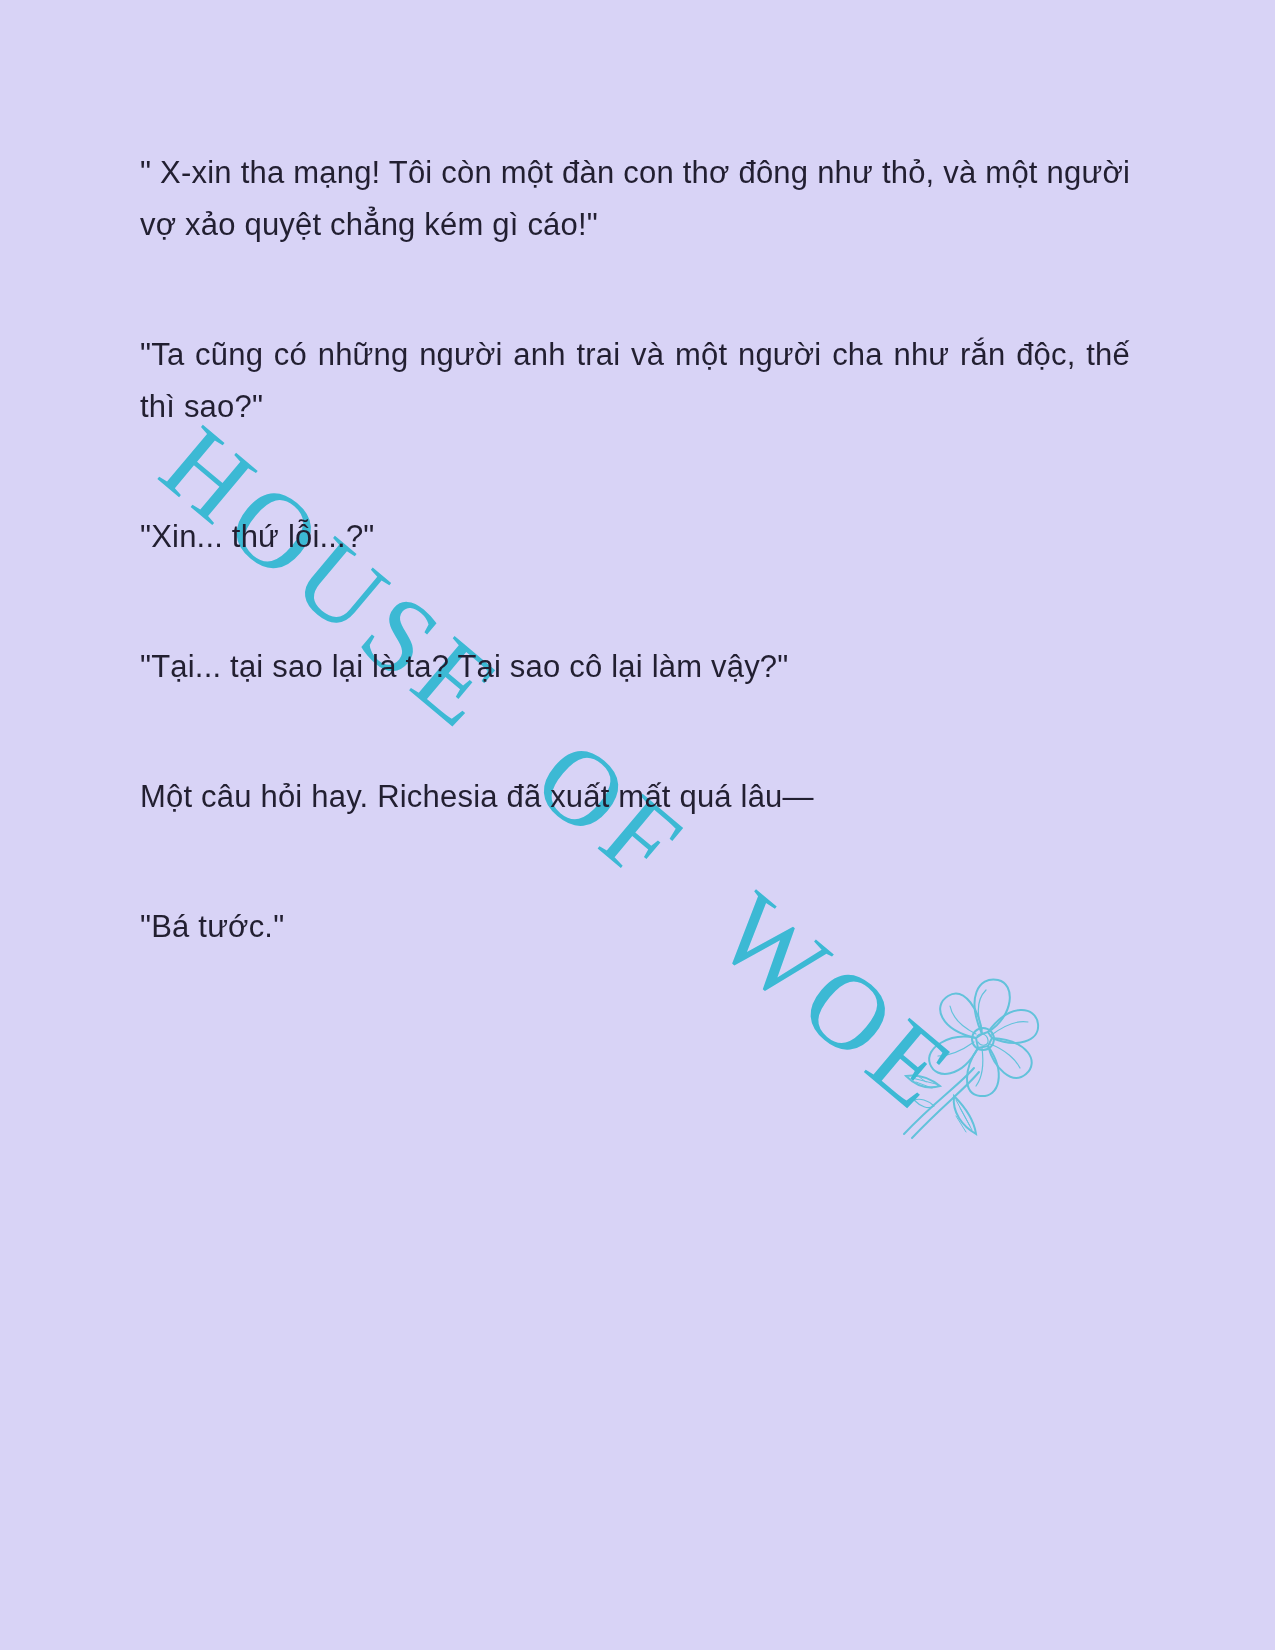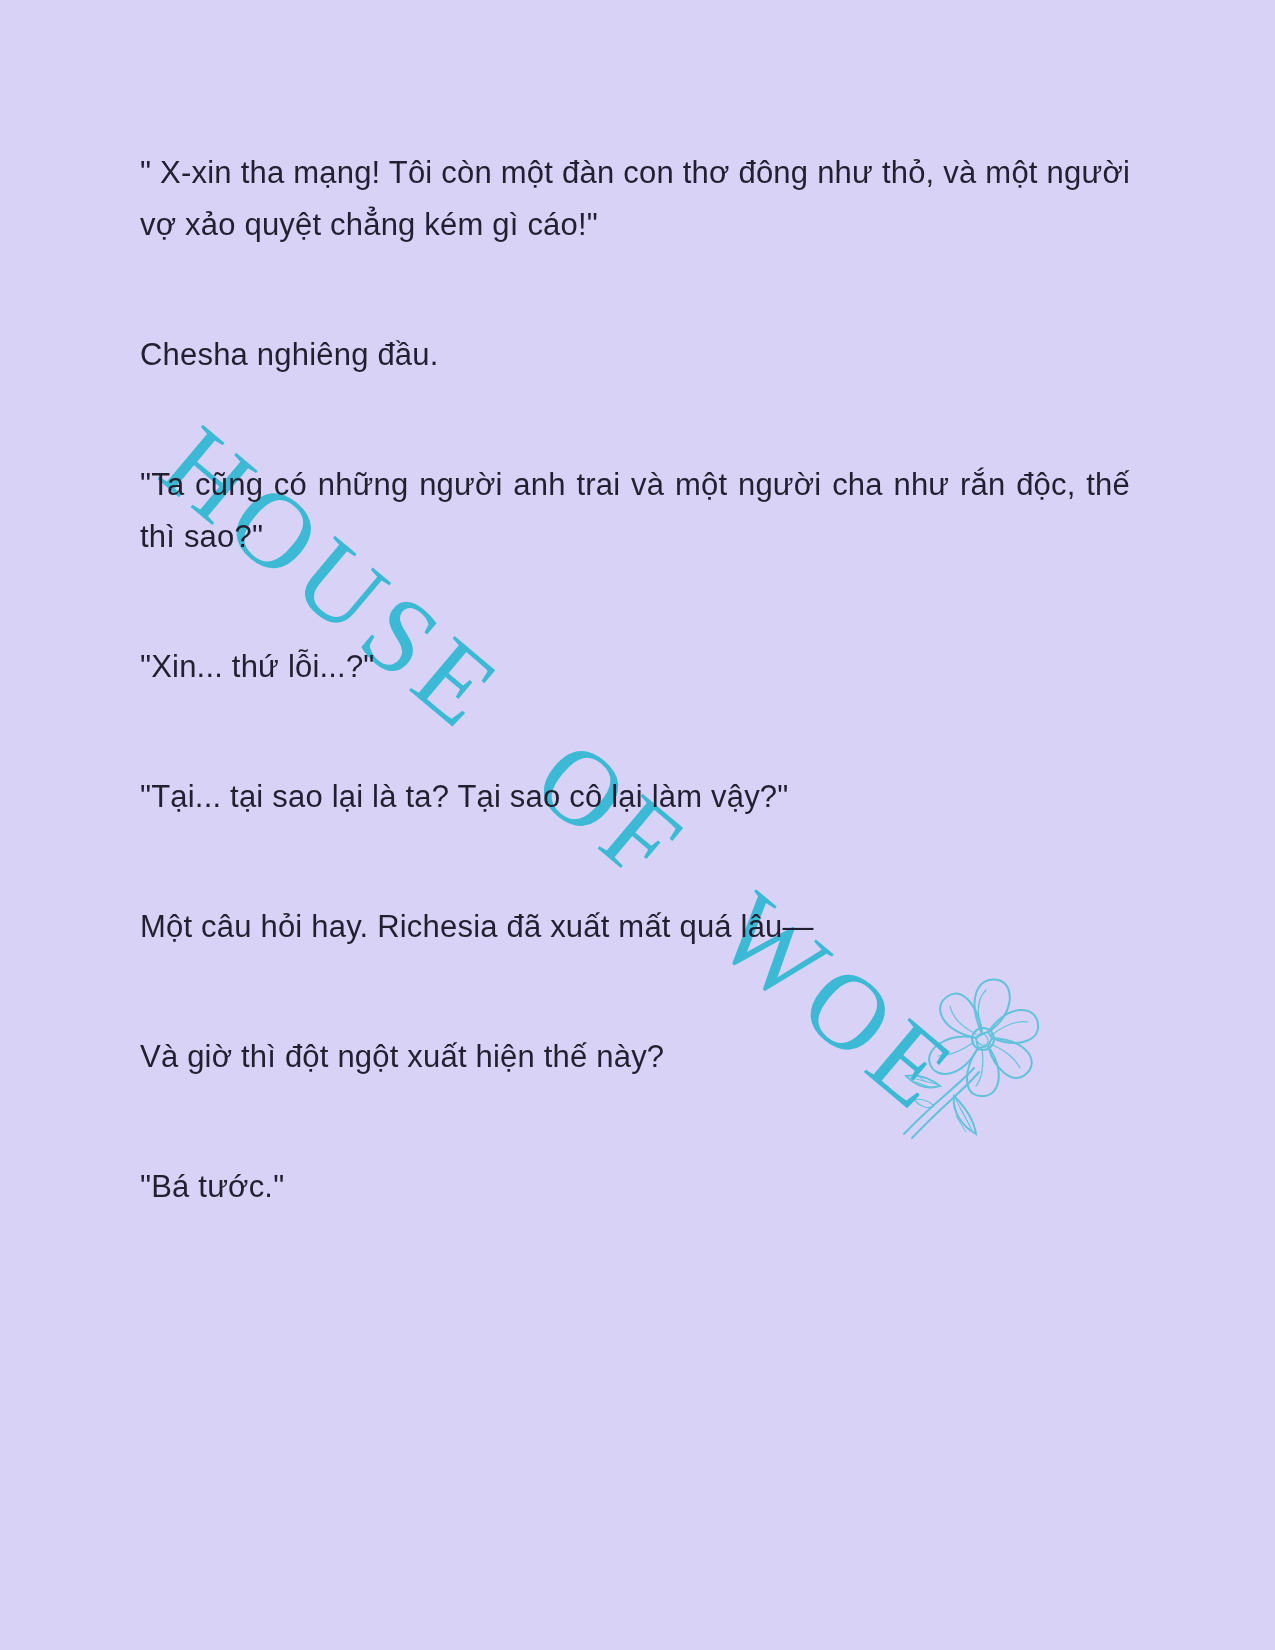--- a/index.html
+++ b/index.html
@@ -88,22 +88,20 @@
     <path d="M58,116 L34,110 M54,120 L38,114 M48,114 L40,108" stroke-width="1"></path>
 
     <path d="M76,128 C86,138 96,152 98,166 C84,158 74,144 76,128 Z"></path>
     <path d="M78,132 L92,158 M82,140 L94,162 M78,148 L88,164" stroke-width="1"></path>
 
     <path d="M56,138 C50,132 42,130 36,132 C42,138 50,142 56,138 Z" stroke-width="1.2"></path>
   </svg>
 
   <div class="content">
     <p>" X-xin tha mạng! Tôi còn một đàn con thơ đông như thỏ, và một người vợ xảo quyệt chẳng kém gì cáo!"</p>
-    <p>Chesha nghiêng đầu.</p>
     <p>"Ta cũng có những người anh trai và một người cha như rắn độc, thế thì sao?"</p>
     <p>"Xin... thứ lỗi...?"</p>
     <p>"Tại... tại sao lại là ta? Tại sao cô lại làm vậy?"</p>
     <p>Một câu hỏi hay. Richesia đã xuất mất quá lâu—</p>
-    <p>Và giờ thì đột ngột xuất hiện thế này?</p>
     <p>"Bá tước."</p>
   </div>
 
 </div>
 
 </body></html>

